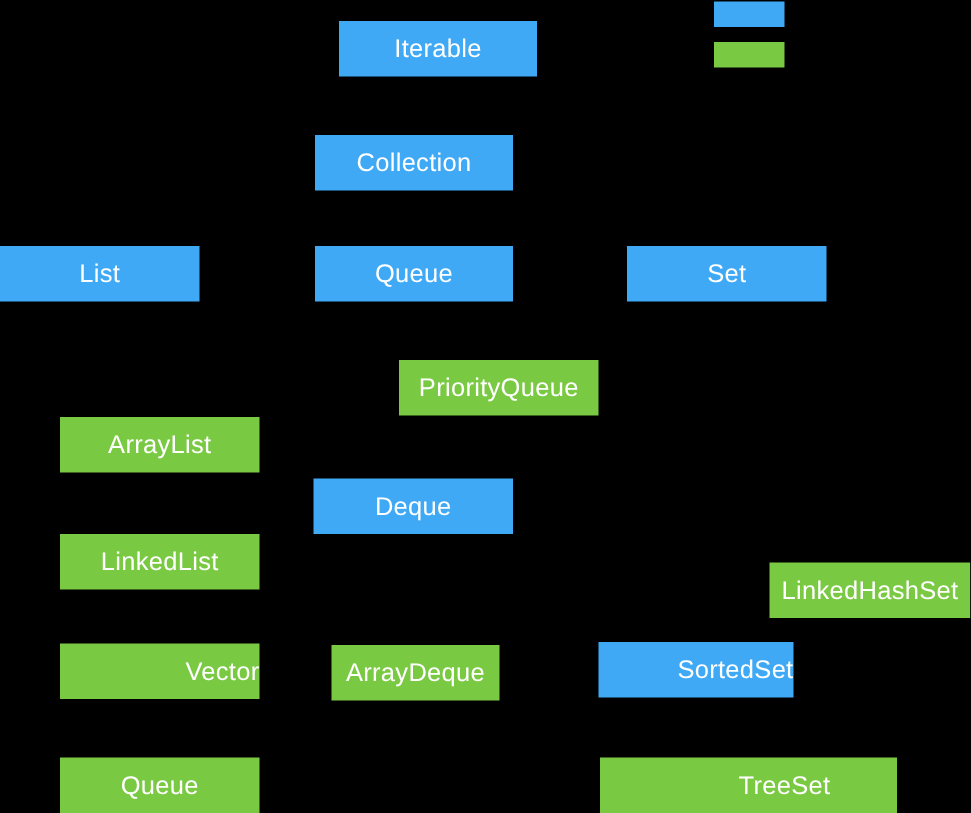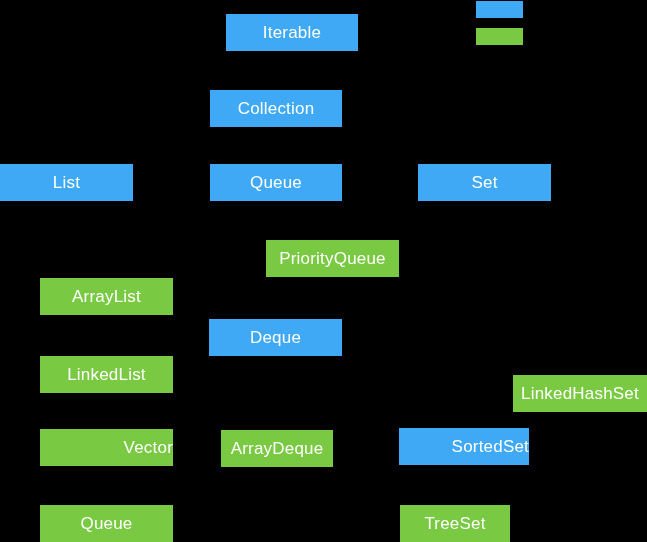--- a/index.html
+++ b/index.html
@@ -46,21 +46,21 @@
   .n-priorityqueue { left: 266px; top: 240px; width: 133px; }
   .n-hashset       { left: 510px; top: 240px; width: 135px; }
   .n-arraylist     { left: 40px;  top: 278px; width: 133px; }
   .n-deque         { left: 209px; top: 319px; width: 133px; }
   .n-linkedhashset { left: 513px; top: 327px; width: 134px; margin-top: 48px; }
   .n-linkedlist    { left: 40px;  top: 356px; width: 133px; }
   .n-vector        { left: 40px;  top: 429px; width: 133px; justify-content: flex-end; }
   .n-arraydeque    { left: 209px; top: 430px; width: 112px; margin-left: 12px; }
   .n-sortedset     { left: 399px; top: 428px; width: 130px; justify-content: flex-end; }
   .n-stack         { left: 40px;  top: 505px; width: 133px; }
-  .n-treeset       { left: 400px; top: 505px; width: 110px; }
+  .n-treeset       { left: 400px; top: 505px; width: 150px; padding-left: 48px; }
 </style>
 </head>
 <body>
 
 <div class="stage">
 
   <div class="legend-swatch legend-interface"></div>
   <div class="legend-swatch legend-class"></div>
 
   <div class="node interface n-iterable">

